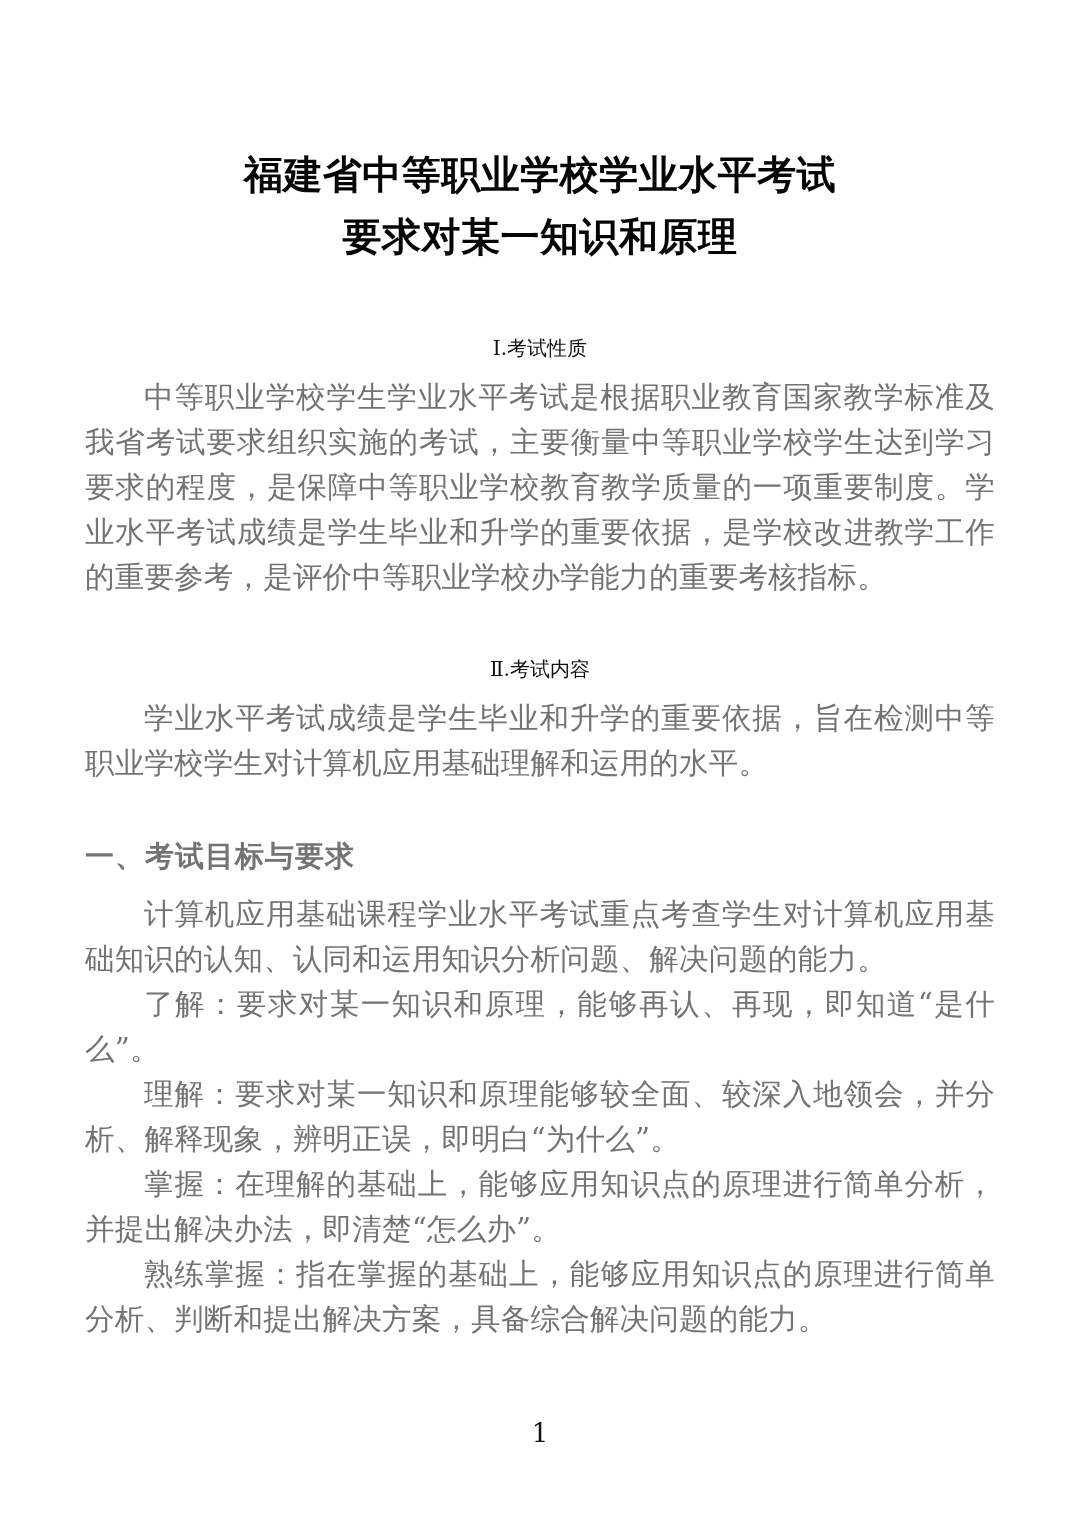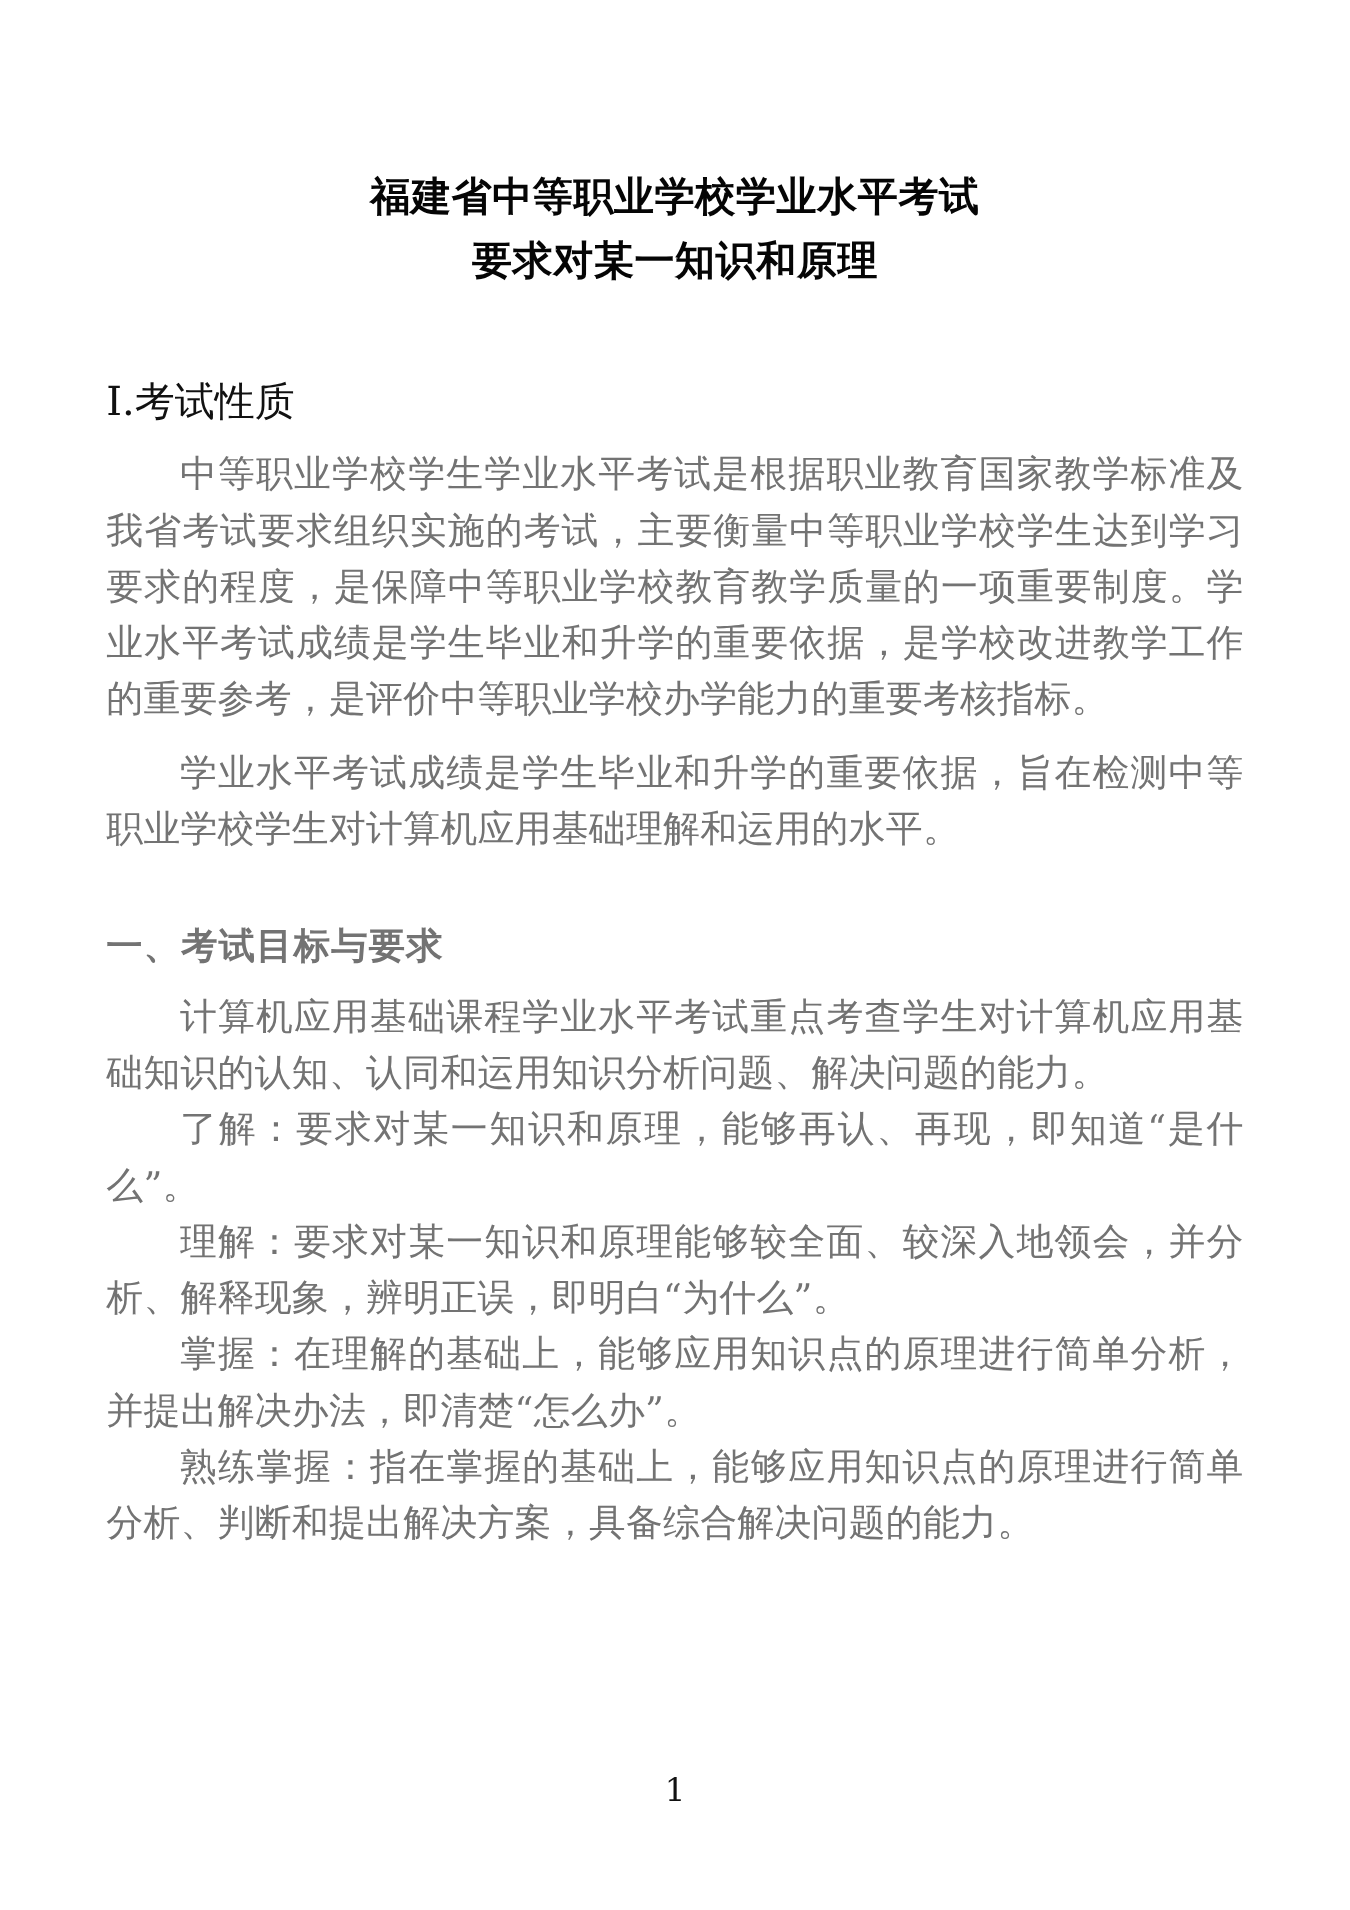--- a/index.html
+++ b/index.html
@@ -20,42 +20,42 @@
     inset: 0;
     width: 1080px;
     height: 1528px;
     background: #ffffff;
     box-sizing: border-box;
     padding: 0 85px;
   }
 
   
   .doc-title {
-    margin: 0;
+    margin: 12px;
     padding-top: 132px;
     text-align: center;
     font-family: "DejaVu Sans", "Liberation Sans", sans-serif;
     font-weight: 700;
-    font-size: 32px;
+    font-size: 39px;
     line-height: 1.58;
     letter-spacing: 0.5px;
     color: #050505;
   }
   .doc-title .line {
     display: block;
     white-space: nowrap;
   }
 
   
   .sec-head {
     margin: 0;
-    text-align: left;
+    text-align: center;
     font-family: "DejaVu Serif", "Liberation Serif", serif;
     font-weight: 400;
-    font-size: 32px;
+    font-size: 20px;
     line-height: 1.3;
     color: #111111;
     white-space: nowrap;
   }
   .sec-head-1 { margin-top: 68px; }
   .sec-head-2 { margin-top: 56px; }
 
   
   .sub-head {
     margin: 0;
@@ -104,20 +104,21 @@
   <h1 class="doc-title">
     <span class="line">福建省中等职业学校学业水平考试</span>
     <span class="line">要求对某一知识和原理</span>
   </h1>
 
   <h2 class="sec-head sec-head-1">Ⅰ.考试性质</h2>
   <div class="body-block para-after-head">
     <p class="para">中等职业学校学生学业水平考试是根据职业教育国家教学标准及我省考试要求组织实施的考试，主要衡量中等职业学校学生达到学习要求的程度，是保障中等职业学校教育教学质量的一项重要制度。学业水平考试成绩是学生毕业和升学的重要依据，是学校改进教学工作的重要参考，是评价中等职业学校办学能力的重要考核指标。</p>
   </div>
 
+  <h2 class="sec-head sec-head-2">Ⅱ.考试内容</h2>
   <div class="body-block para-after-head">
     <p class="para">学业水平考试成绩是学生毕业和升学的重要依据，旨在检测中等职业学校学生对计算机应用基础理解和运用的水平。</p>
   </div>
 
   <h3 class="sub-head">一、考试目标与要求</h3>
   <div class="body-block">
     <p class="para">计算机应用基础课程学业水平考试重点考查学生对计算机应用基础知识的认知、认同和运用知识分析问题、解决问题的能力。</p>
     <p class="para">了解：要求对某一知识和原理，能够再认、再现，即知道“是什么”。</p>
     <p class="para">理解：要求对某一知识和原理能够较全面、较深入地领会，并分析、解释现象，辨明正误，即明白“为什么”。</p>
     <p class="para">掌握：在理解的基础上，能够应用知识点的原理进行简单分析，并提出解决办法，即清楚“怎么办”。</p>

